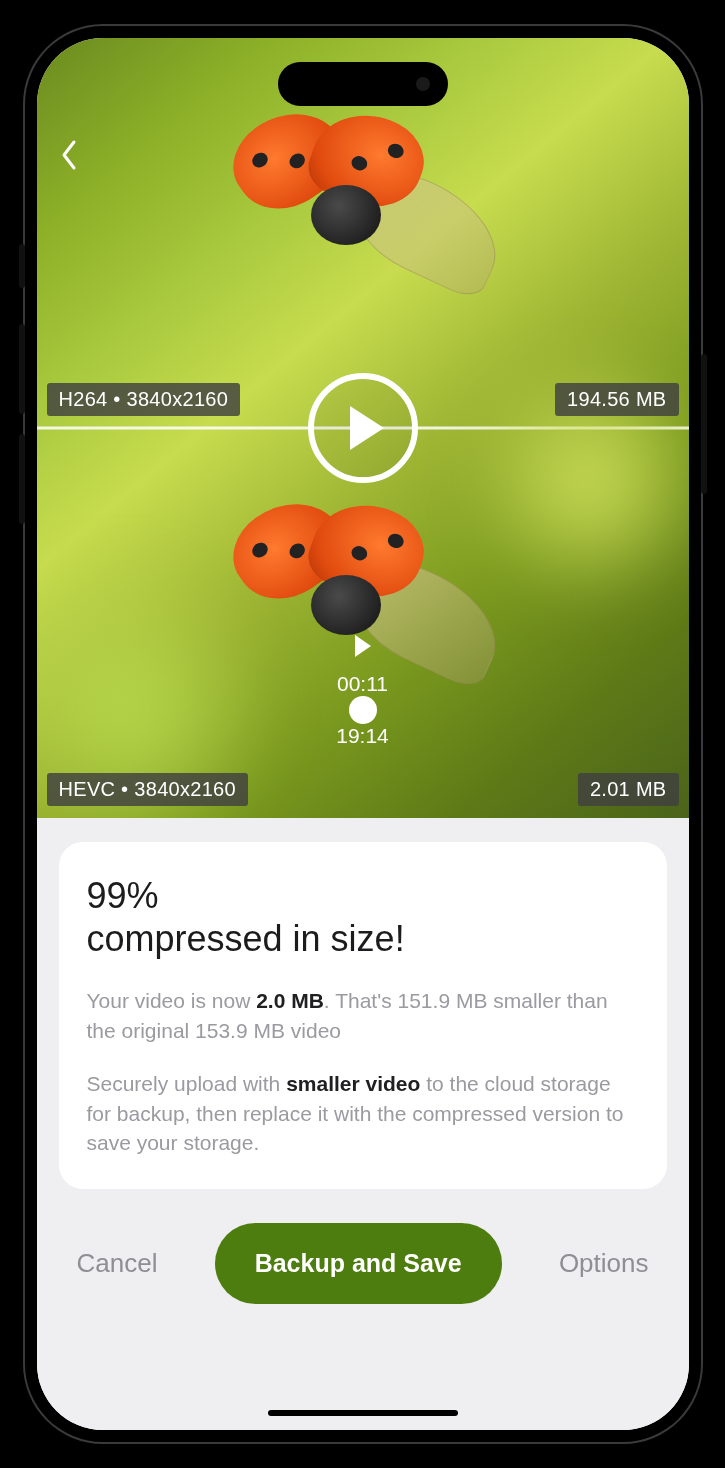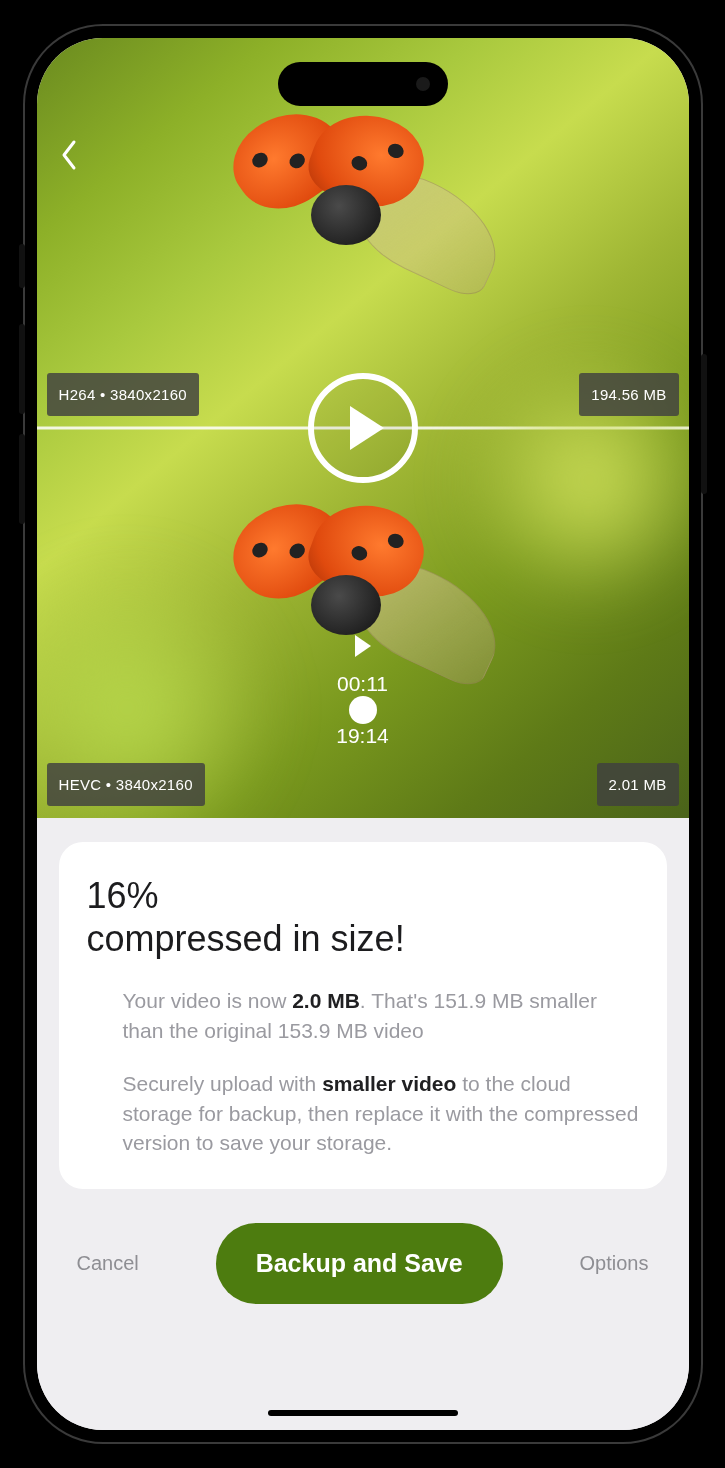--- a/index.html
+++ b/index.html
@@ -144,22 +144,22 @@
     position: absolute;
     top: 100px;
     left: 22px;
     z-index: 20;
     color: #fff;
   }
   .badge {
     position: absolute;
     background: rgba(64,64,64,0.82);
     color: #fff;
-    font-size: 15px;
-    padding: 13px 12px;
+    font-size: 20px;
+    padding: 5px 12px;
     border-radius: 3px;
     letter-spacing: 0.3px;
     z-index: 10;
   }
   .badge-tl { left: 10px; bottom: 12px; }
   .badge-tr { right: 10px; bottom: 12px; }
   .play-btn {
     position: absolute;
     width: 110px;
     height: 110px;
@@ -229,34 +229,33 @@
     font-size: 36px;
     font-weight: 500;
     color: #1c1c1e;
     line-height: 1.2;
   }
   .body-text {
     margin-top: 26px;
     font-size: 21px;
     line-height: 1.4;
     color: #9a9aa0;
-    margin-left: 36px;
   }
   .body-text .bold { color: #202022; font-weight: 600; }
   .body-text.p2 { margin-top: 24px; }
 
   .footer {
     display: flex;
     align-items: center;
     justify-content: space-between;
     padding: 34px 14px 50px;
     gap: 10px;
   }
   .text-btn {
-    font-size: 20px;
+    font-size: 26px;
     color: #8e8e93;
     background: none;
     border: none;
     padding: 8px 4px;
   }
   .primary-btn {
     background: #4d7c0f;
     color: #fff;
     font-size: 25px;
     font-weight: 700;
@@ -349,21 +348,21 @@
         </div>
 
         <div class="badge badge-tl">HEVC  •  3840x2160</div>
         <div class="badge badge-tr">2.01 MB</div>
       </div>
     </div>
 
     <div class="panel-area">
       <div class="card">
         <div class="headline">
-          <span>16%</span><br>
+          <span>99%</span><br>
           <span>compressed in size!</span>
         </div>
         <div class="body-text">
           <span>Your video is now </span><span class="bold">2.0 MB</span><span>. That's 151.9 MB smaller than the original 153.9 MB video</span>
         </div>
         <div class="body-text p2">
           <span>Securely upload with </span><span class="bold">smaller video</span><span> to the cloud storage for backup, then replace it with the compressed version to save your storage.</span>
         </div>
       </div>
 

